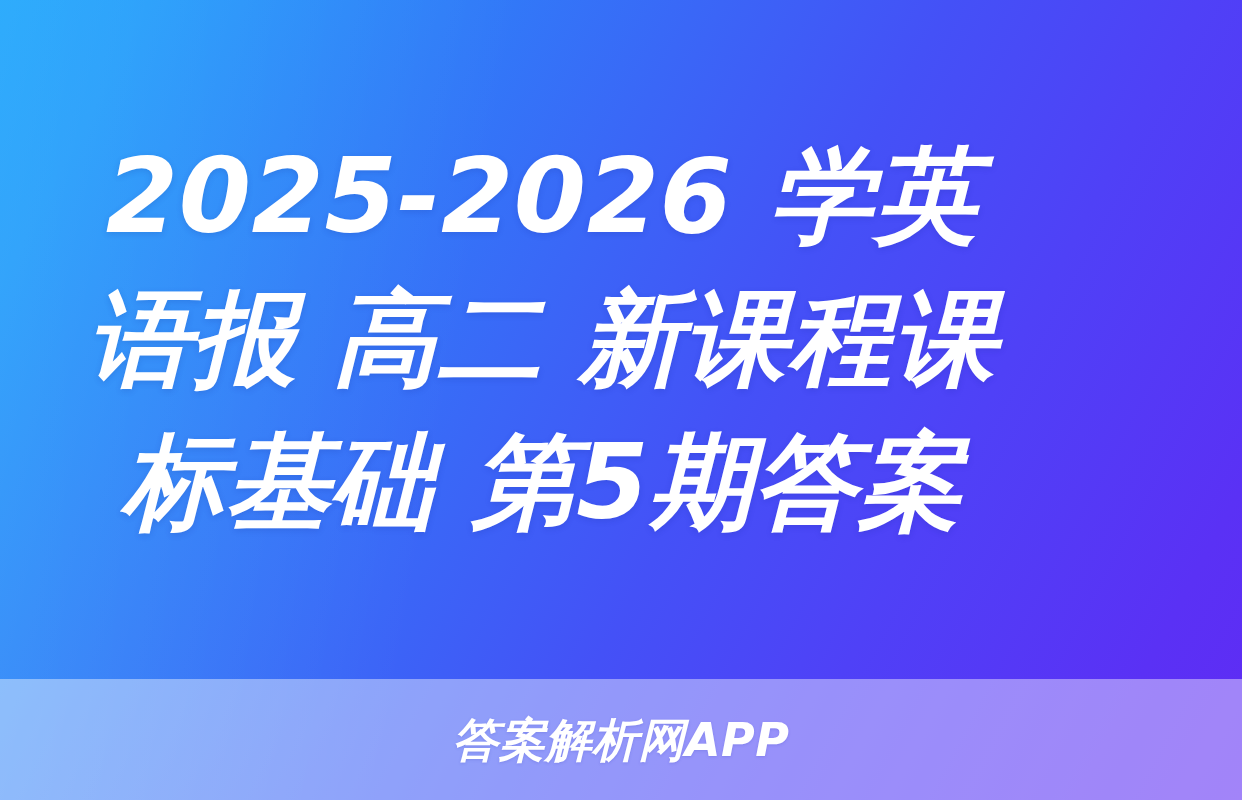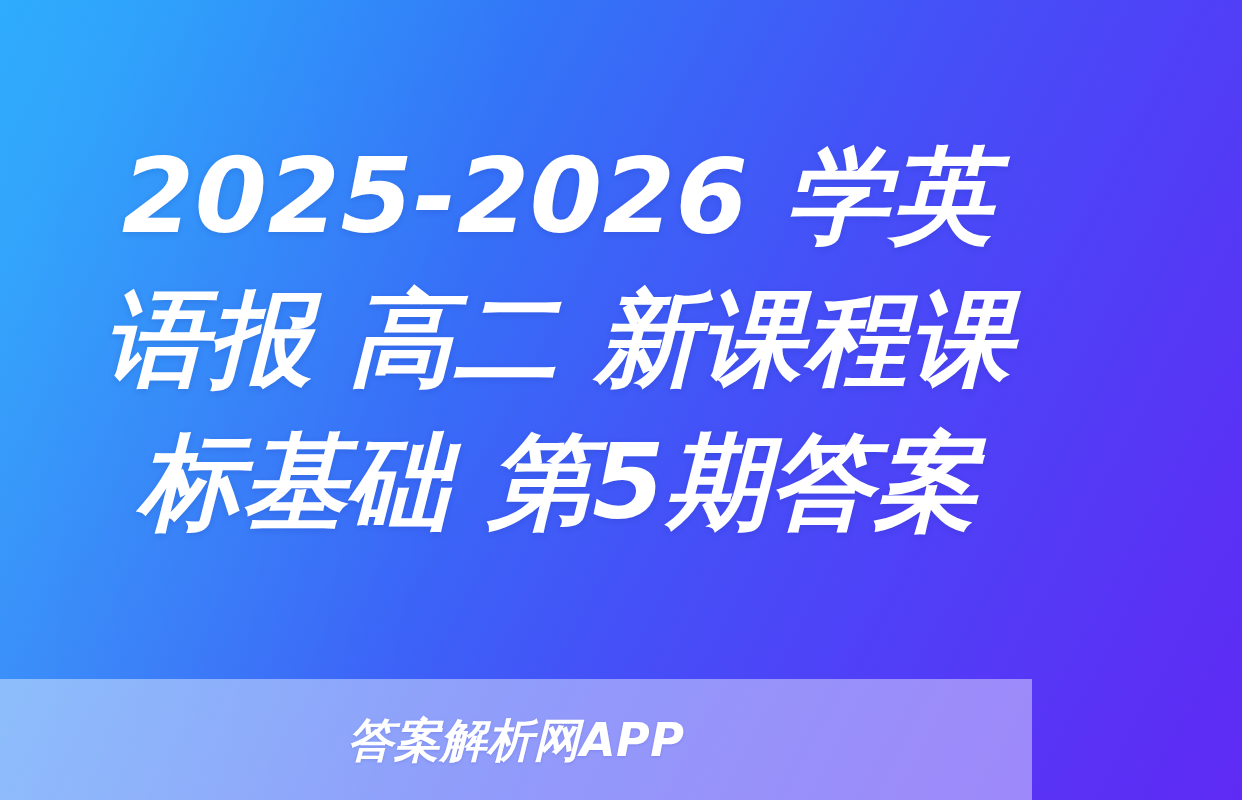--- a/index.html
+++ b/index.html
@@ -54,21 +54,20 @@
     left: 0;
     top: 0;
     width: 1084px;
     height: 679px;
     display: flex;
     align-items: center;
     justify-content: center;
     padding: 0 70px;
     box-sizing: border-box;
     z-index: 2;
-    margin-left: 16px;
   }
 
   #cover-title {
     margin: 0;
     width: 100%;
     text-align: center;
     color: #ffffff;
     font-family: "DejaVu Sans", "Liberation Sans", sans-serif;
     font-size: 104px;
     line-height: 143px;
@@ -78,21 +77,21 @@
     word-break: break-all;
     text-shadow: 0 2px 6px rgba(20, 40, 140, 0.16);
     -webkit-font-smoothing: antialiased;
   }
 
   
   #watermark-bar {
     position: absolute;
     left: 0;
     top: 679px;
-    width: 1032px;
+    width: 1242px;
     height: 121px;
     background: rgba(255, 255, 255, 0.42);
     display: flex;
     align-items: center;
     justify-content: center;
     z-index: 3;
     box-sizing: border-box;
   }
 
   #watermark-text {

